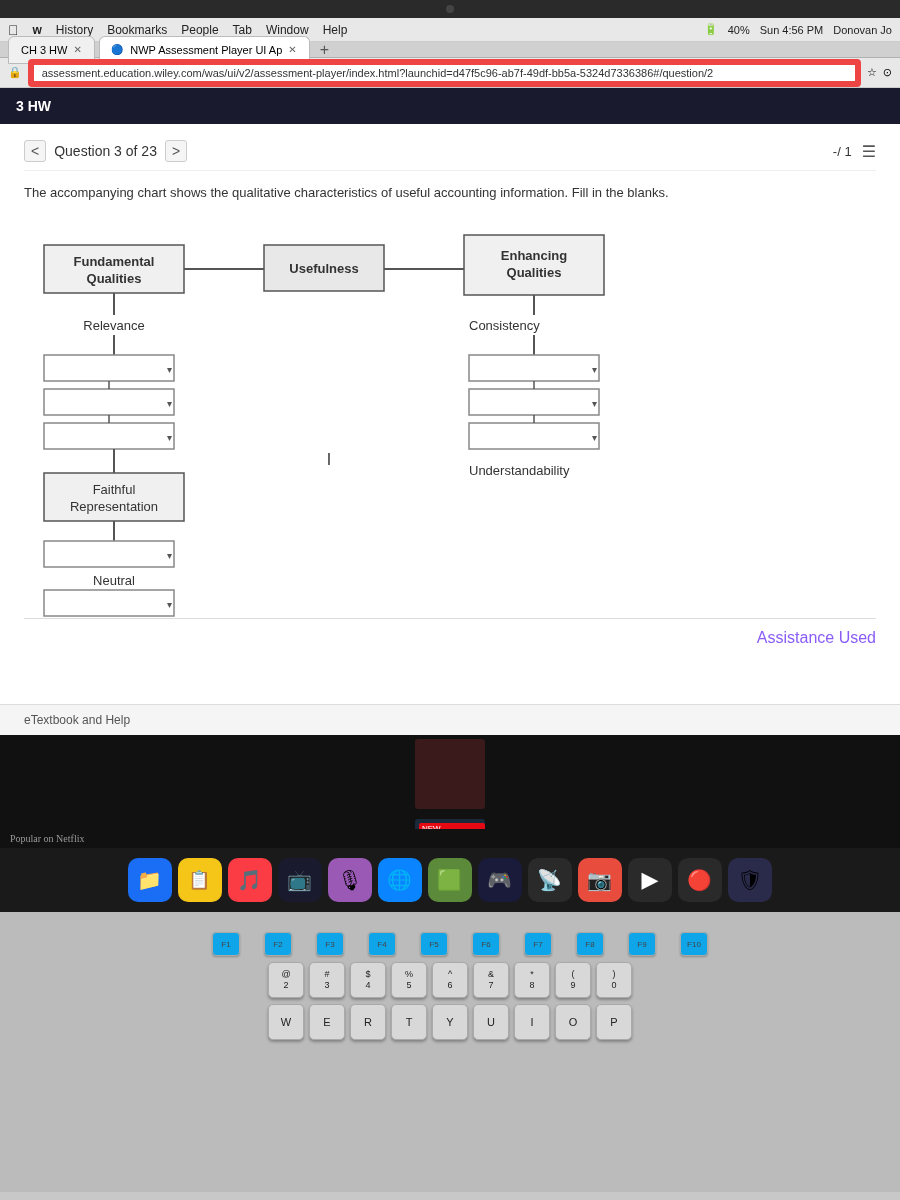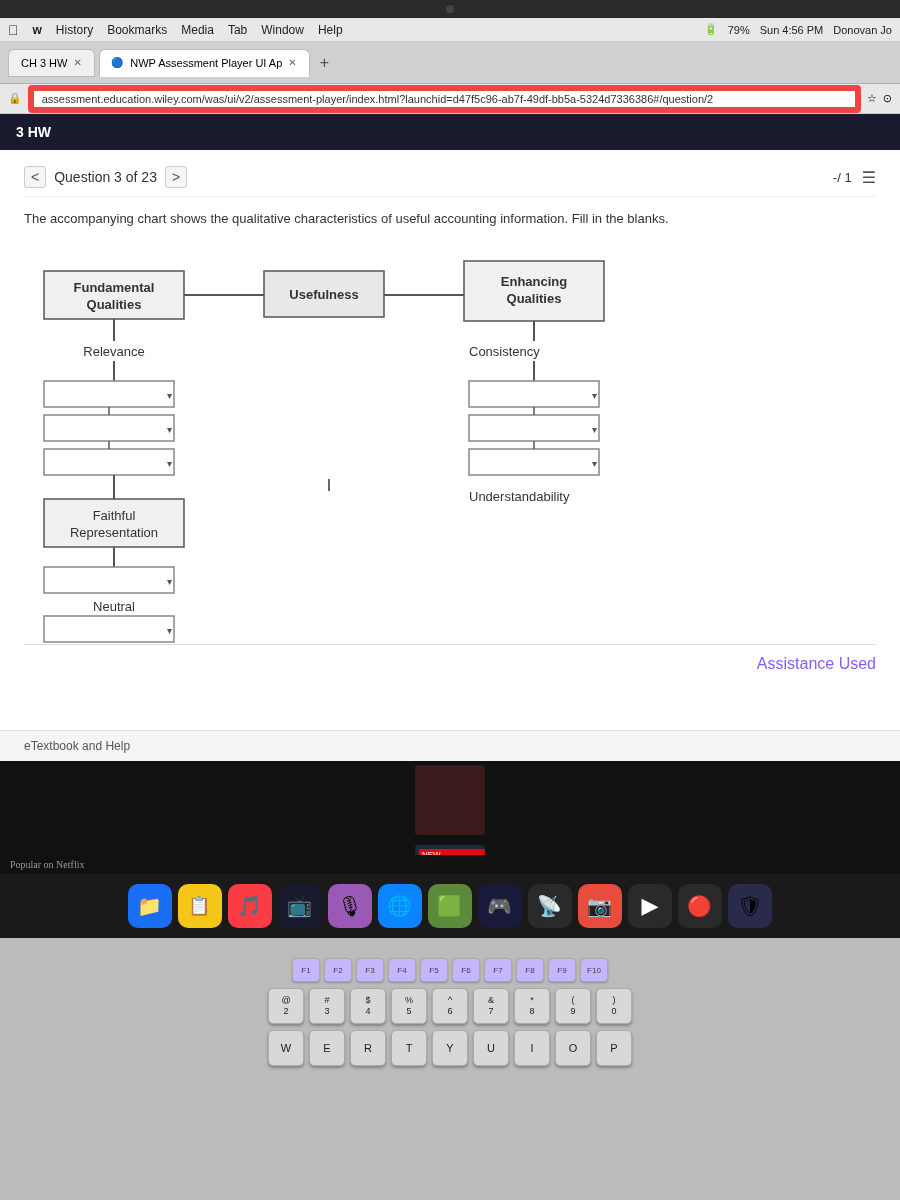--- a/index.html
+++ b/index.html
@@ -46,21 +46,21 @@
       margin-left: auto;
       display: flex;
       align-items: center;
       gap: 10px;
       font-size: 11px;
     }
 
     
     .tabbar {
       background: #d0d0d0;
-      height: 42px;
+      height: 16px;
       display: flex;
       align-items: center;
       padding: 0 8px;
       gap: 4px;
       border-bottom: 1px solid #b0b0b0;
     }
     .tab {
       background: #f0f0f0;
       border: 1px solid #bbb;
       border-radius: 6px 6px 0 0;
@@ -283,31 +283,32 @@
       font-size: 11px;
       color: #222;
       box-shadow: 0 2px 3px rgba(0,0,0,0.3);
     }
     .key-fn-row {
       display: flex;
       gap: 4px;
       justify-content: center;
     }
     .key-fn {
-      background: #c4b5fd;
+      background: #0ea5e9;
       border: 1px solid #aaa;
       border-radius: 4px;
       min-width: 28px;
       height: 24px;
       display: flex;
       align-items: center;
       justify-content: center;
       font-size: 8px;
       color: #444;
       box-shadow: 0 1px 2px rgba(0,0,0,0.25);
+      margin-left: 20px;
     }
 
     
     .diagram-area {
       font-size: 13px;
       margin-top: 4px;
       position: relative;
     }
   </style>
 </head>
@@ -316,28 +317,28 @@
 <div class="laptop-top">
   <div class="laptop-camera"></div>
 </div>
 
 <div class="menubar">
   <div class="menubar-items">
     <span style="font-size:14px;"></span>
     <span style="font-weight:bold;">w</span>
     <span>History</span>
     <span>Bookmarks</span>
-    <span>Media</span>
+    <span>People</span>
     <span>Tab</span>
     <span>Window</span>
     <span>Help</span>
   </div>
   <div class="menubar-right">
     <span>🔋</span>
-    <span>79%</span>
+    <span>40%</span>
     <span>Sun 4:56 PM</span>
     <span>Donovan Jo</span>
   </div>
 </div>
 
 <div class="tabbar">
   <div class="tab">
     <span>CH 3 HW</span>
     <span class="tab-close">✕</span>
   </div>

